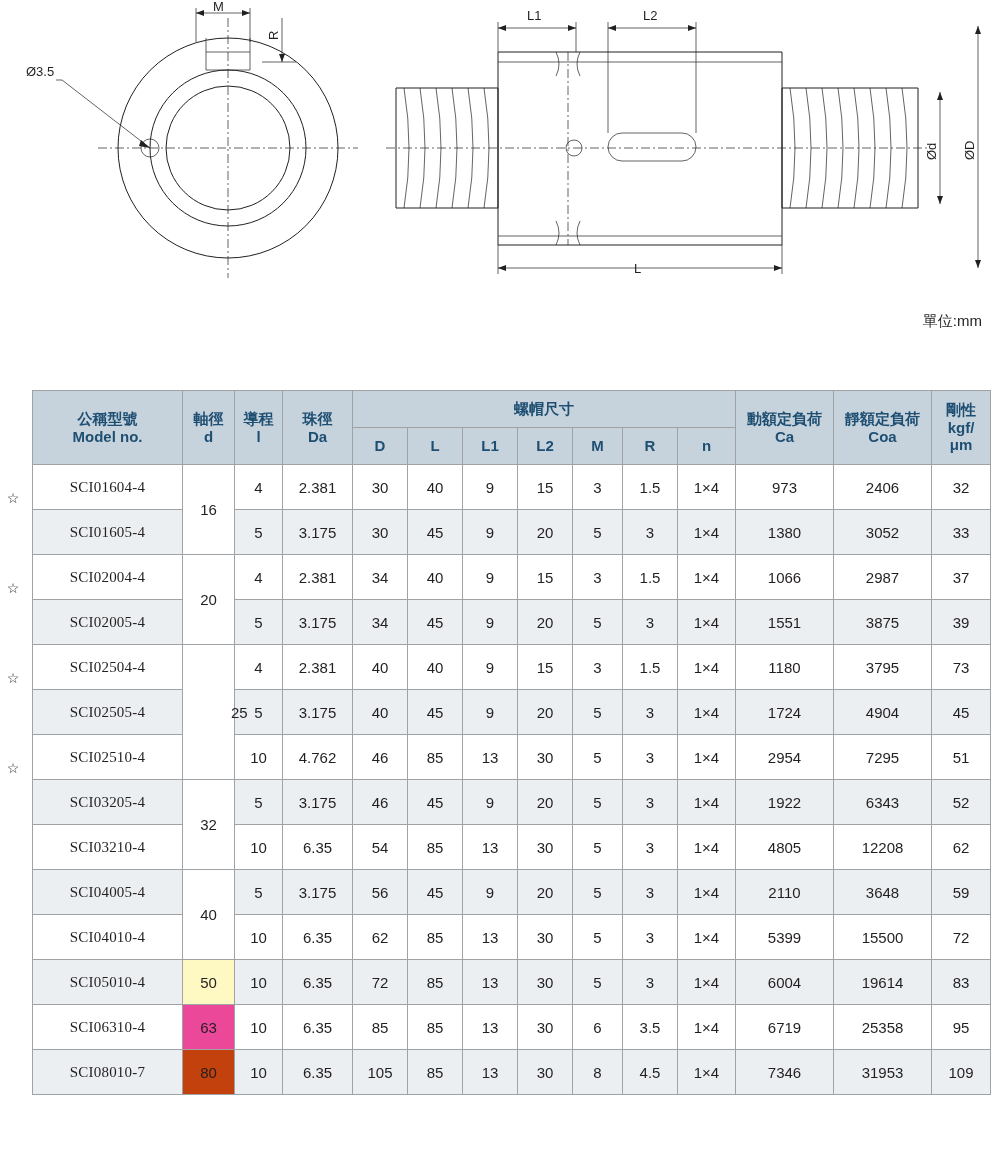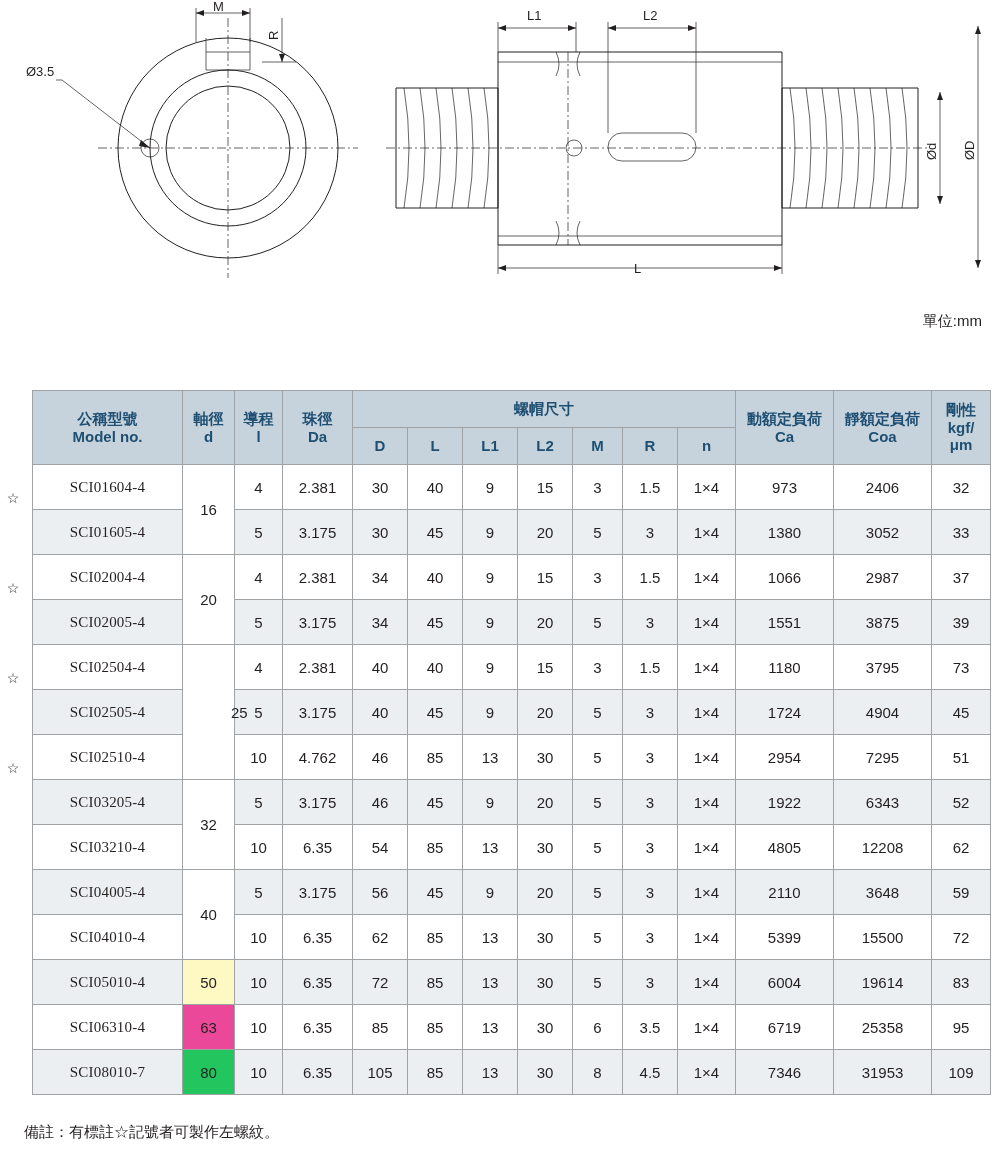--- a/index.html
+++ b/index.html
@@ -475,32 +475,31 @@
             <td>30</td>
             <td>6</td>
             <td>3.5</td>
             <td>1×4</td>
             <td>6719</td>
             <td>25358</td>
             <td>95</td>
           </tr>
           <tr class="rowB">
             <td class="model">SCI08010-7</td>
-            <td class="merged" rowspan="1" style="background: #22c55e; text-align: center;">80</td>
+            <td class="merged" rowspan="1" style="background: #c2410c; text-align: center;">80</td>
             <td>10</td>
             <td>6.35</td>
             <td>105</td>
             <td>85</td>
             <td>13</td>
             <td>30</td>
             <td>8</td>
             <td>4.5</td>
             <td>1×4</td>
             <td>7346</td>
             <td>31953</td>
             <td>109</td>
           </tr>
         </tbody>
     </table>
   </div>
 
-  <div class="note">備註：有標註☆記號者可製作左螺紋。</div>
 </div>
 
 </body></html>

